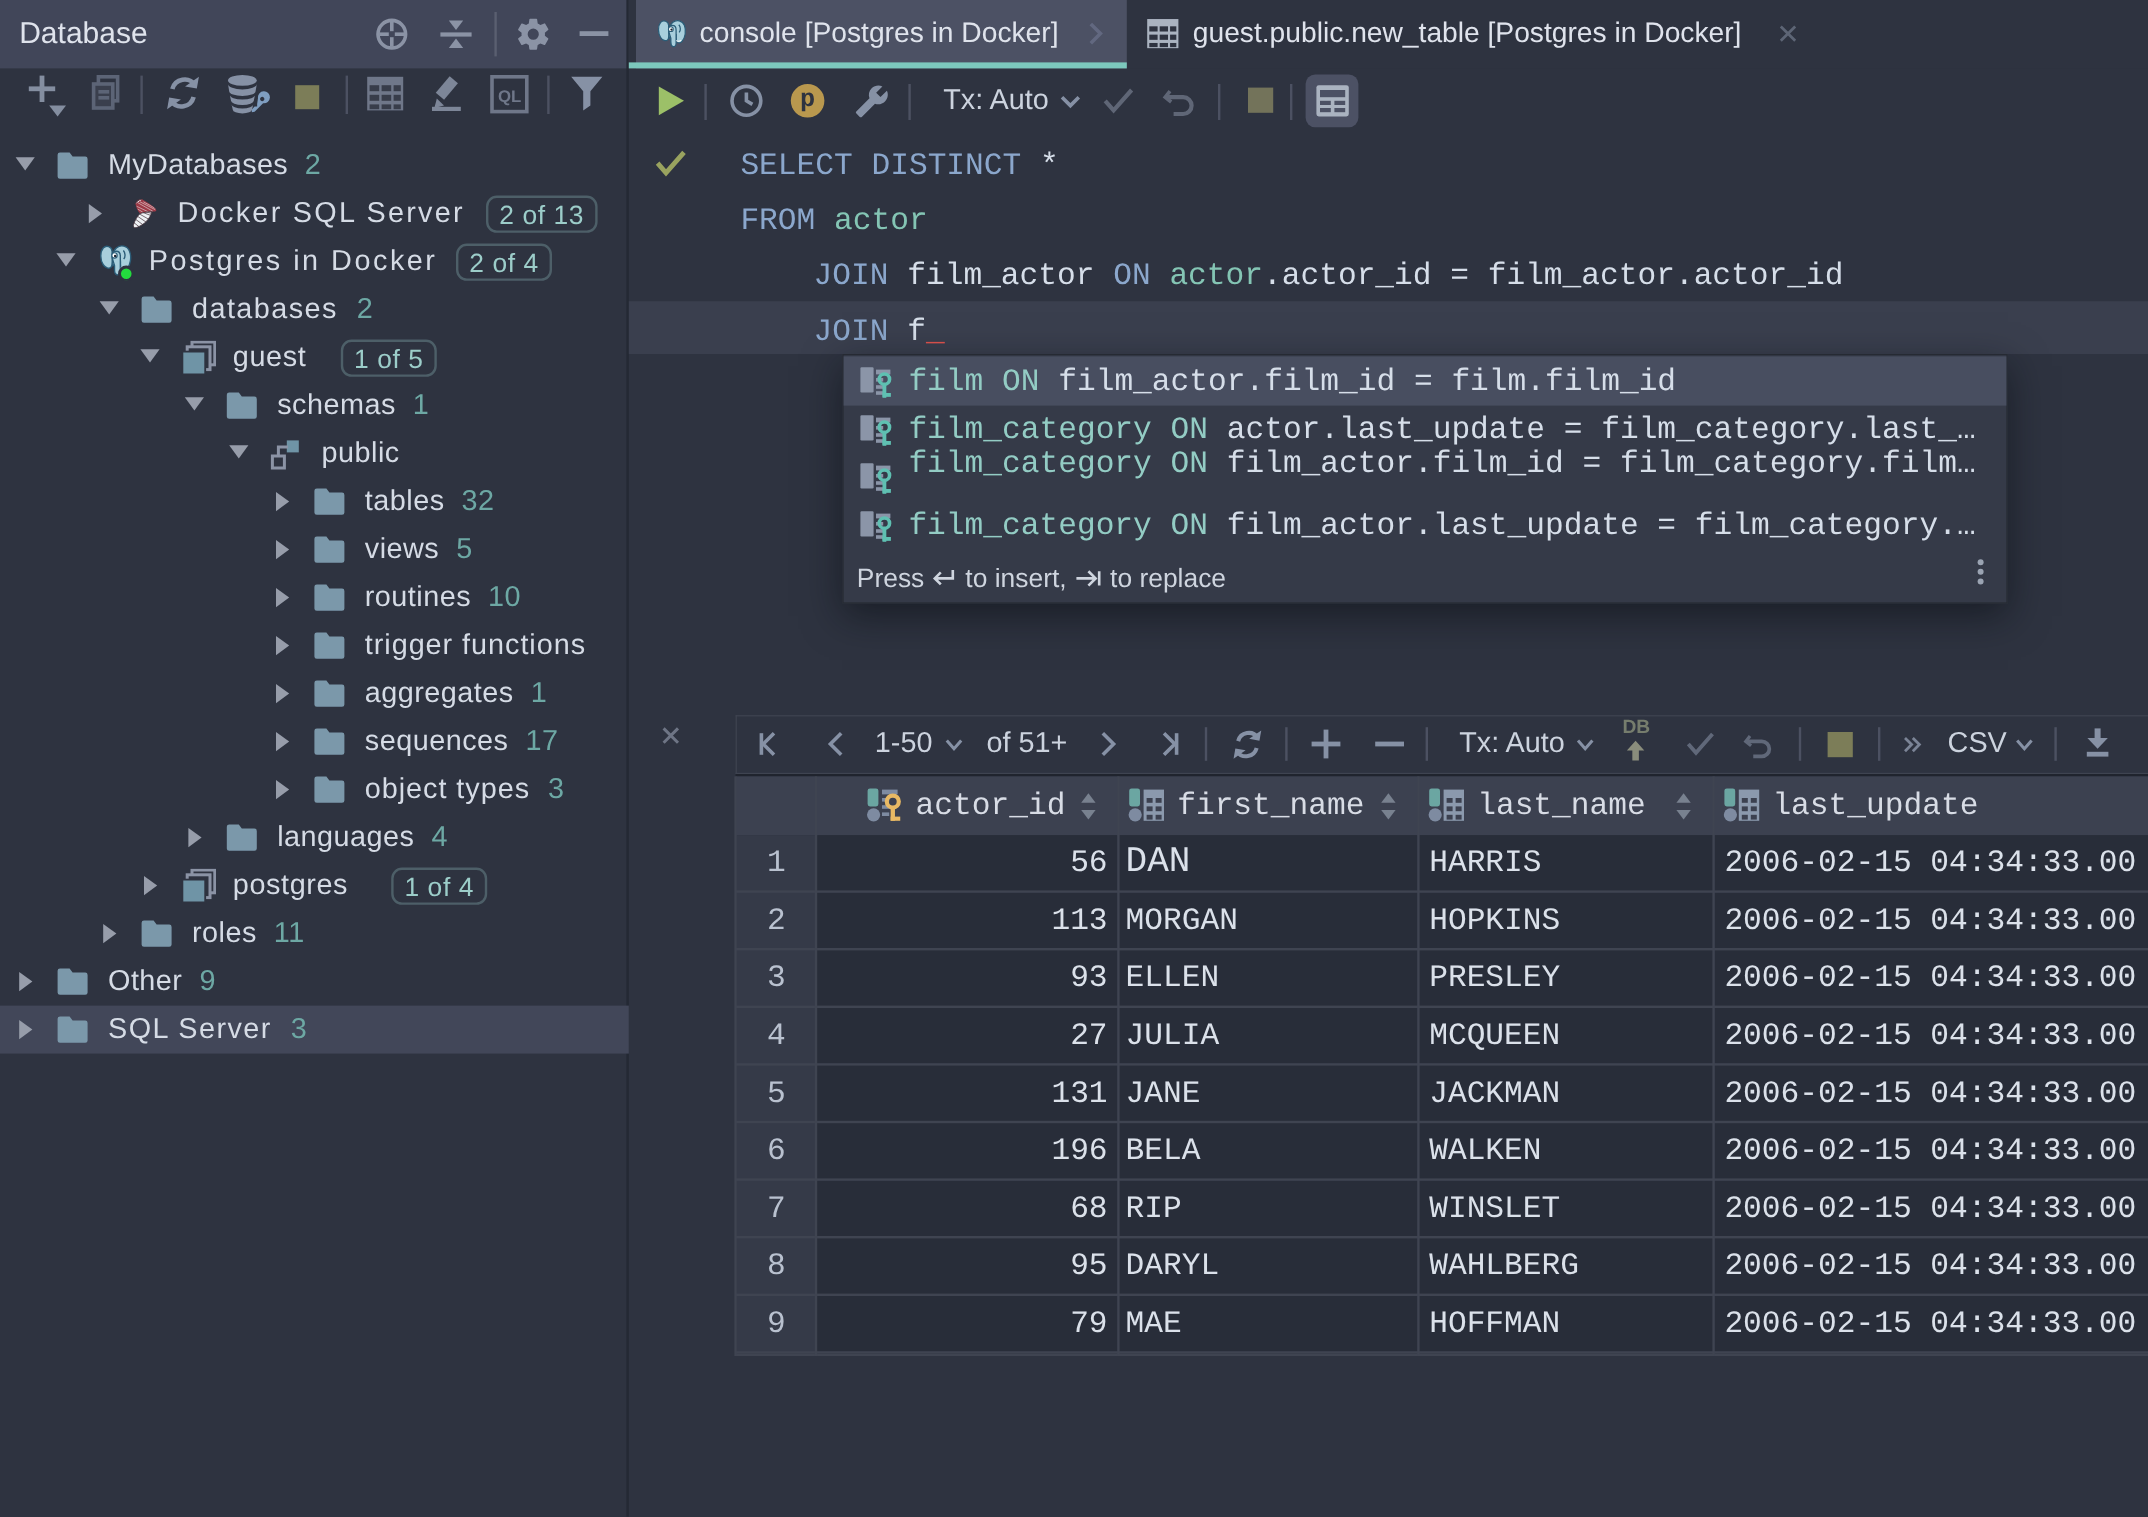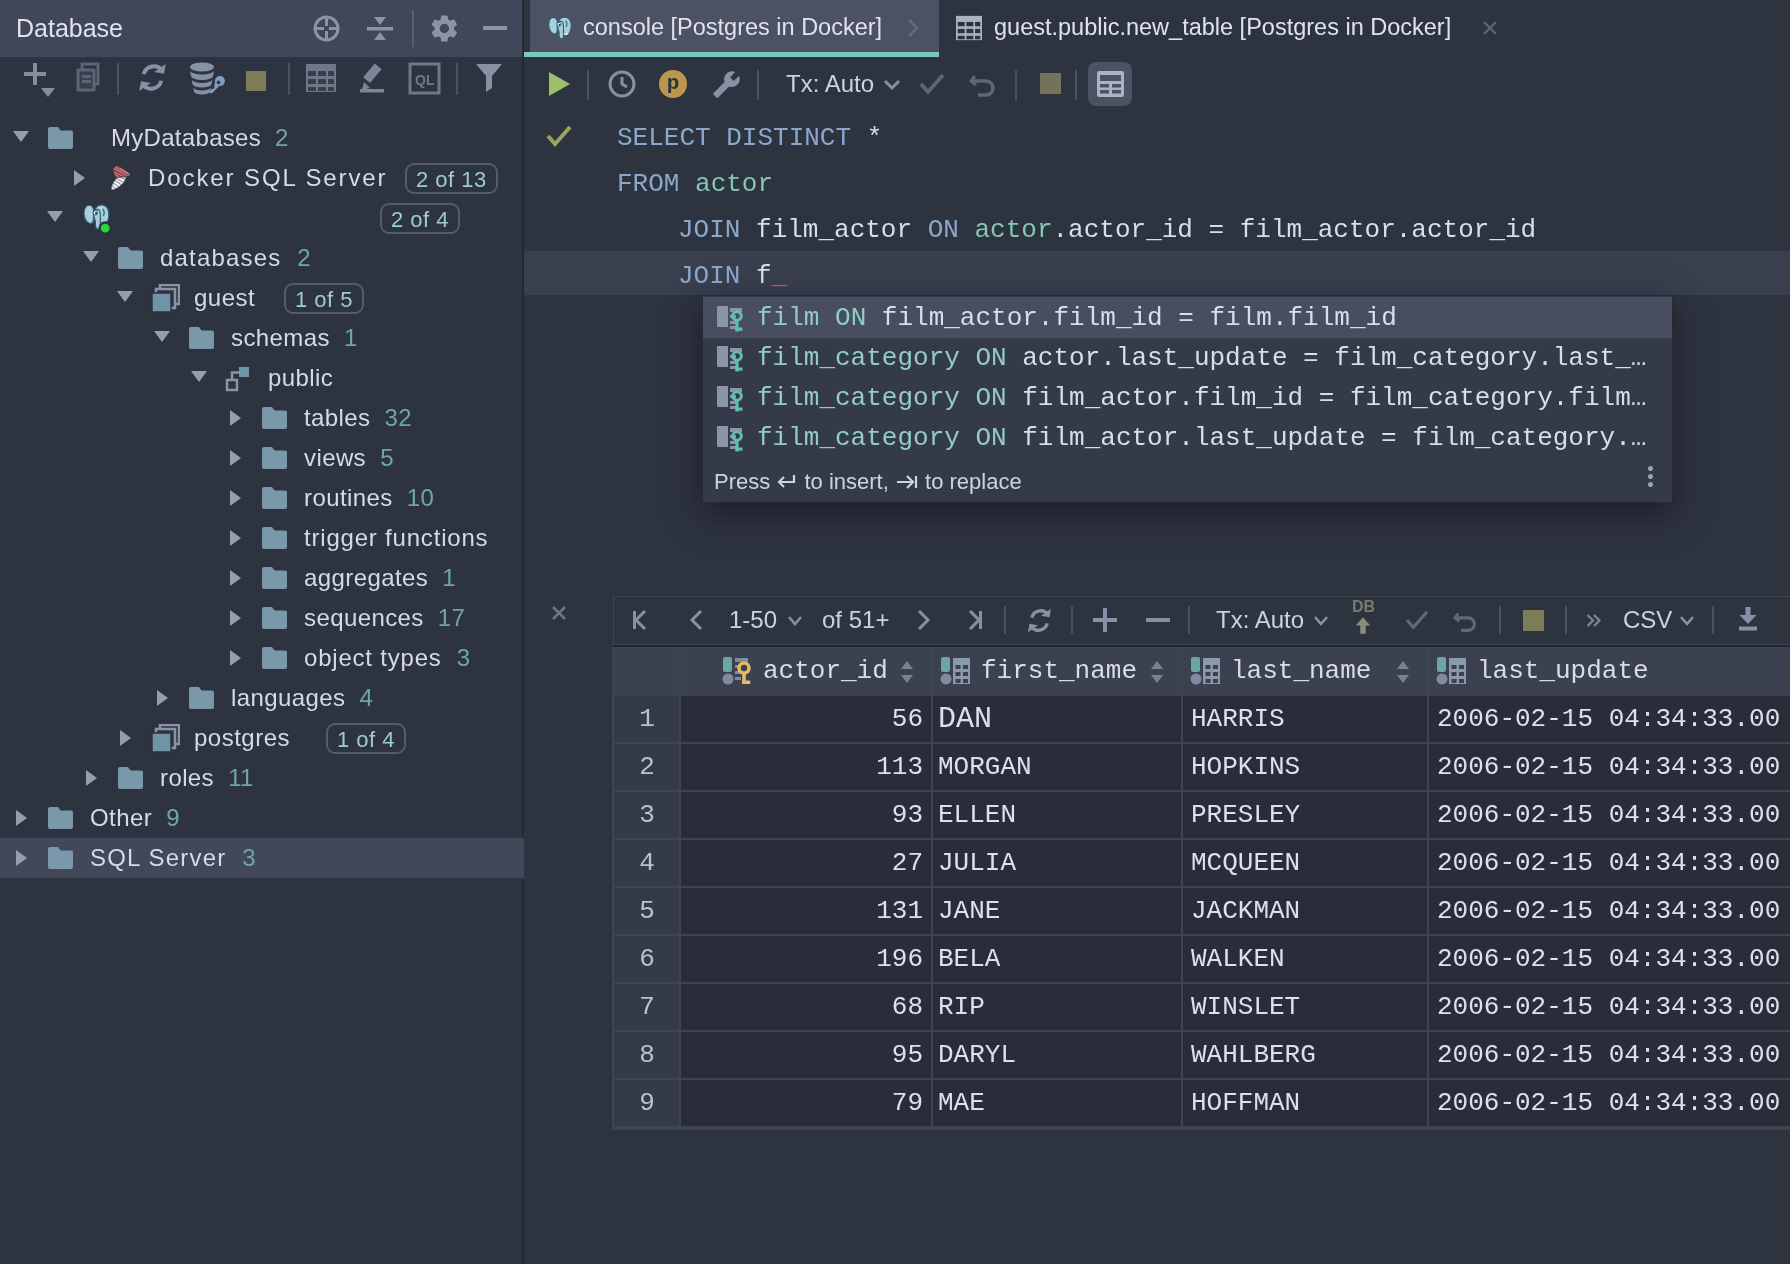--- a/index.html
+++ b/index.html
@@ -89,21 +89,21 @@
   </svg>
 <div class="abs" style="left:456px;top:63px;width:2px;height:32px;background:#4c5162;"></div>
 <svg class="abs" style="left:474px;top:62px" width="30" height="32" viewBox="0 0 30 32">
     <path d="M2 2 L28 2 L18 14 L18 26 L12 30 L12 14 Z" fill="#8691a5"></path>
   </svg>
 <div class="row" style="top:118px;">
 <div class="arrow ar-d" style="left:13px;"></div>
 <svg class="abs" style="left:47px;top:8px" width="27" height="24" viewBox="0 0 27 24">
       <path d="M1 3 a2 2 0 0 1 2-2 l8 0 2.5 3.5 10.5 0 a2 2 0 0 1 2 2 l0 14.5 a2 2 0 0 1 -2 2 l-21 0 a2 2 0 0 1 -2-2 Z" fill="#7b98aa"></path>
     </svg>
-<div class="lbl" style="left:90px;margin-left:21px;">MyDatabases  <span class="cnt">2</span></div>
+<div class="lbl" style="left:90px;">MyDatabases  <span class="cnt">2</span></div>
 </div>
 <div class="row" style="top:158px;margin-left:24px;">
 <div class="arrow ar-r" style="left:50px;"></div>
 <svg class="abs" style="left:81px;top:5px" width="29" height="30" viewBox="0 0 31 32">
       <defs>
         <clipPath id="msw">
           <path d="M8.5 7.5 L14.5 3.5 C20 6.5 24.5 9.5 26.5 12 C27.5 13.2 27 14.3 25.3 14.2 C21 14 15.5 14.8 12.5 16 C10.5 14 9 10.5 8.5 7.5 Z"></path>
         </clipPath>
         <clipPath id="mss">
           <path d="M12.5 16 C16 14.8 20 14.3 23 14.3 C21.5 20.5 16.5 26 9 28.5 C7 29 6 27.5 6.8 25.5 C8 22 10 18.5 12.5 16 Z"></path>
@@ -129,20 +129,21 @@
 <svg class="abs" style="left:81px;top:4px" width="31" height="32" viewBox="0 0 32 33">
       <path d="M13.5 20 C12.2 15 12.8 8 16.5 4.8 C20.5 1.5 26 3 27.8 7.5 C29.8 12.5 28.6 19.5 25.6 22.8 C24 24.6 21.8 24.8 20.8 23.2 C20.1 22.1 20 20.5 20 19 L20 16.5 Z" fill="#a8cfdc" stroke="#2b5d78" stroke-width="1.2"></path>
       <path d="M12.8 7.5 C12.5 3.8 8 1.8 5.2 4.8 C2.2 8.2 2.6 15.5 5.2 19.2 C7 21.9 10.3 23.1 11.9 21.4 C13 20.2 13 18 12.9 15.5 Z" fill="#a8cfdc" stroke="#2b5d78" stroke-width="1.2"></path>
       <path d="M12.9 12 C12.9 9 14.2 7.6 16.4 7.6 C18.6 7.6 19.9 9 19.9 12 L19.9 24.5 C19.9 27.3 18.3 28.3 16.9 27.8 C15.5 27.3 14.9 26 14.9 23.5 L14.9 20 C14.4 17.5 12.9 15 12.9 12 Z" fill="#a8cfdc" stroke="#2b5d78" stroke-width="1.2"></path>
       <circle cx="14.9" cy="11.2" r="2.3" fill="#ffffff" stroke="#2b5d78" stroke-width="1"></circle>
       <circle cx="15.5" cy="11.6" r="1.1" fill="#1c2733"></circle>
       <path d="M22.5 7 C24.3 9 24.4 12.5 22.8 14.3" fill="none" stroke="#2b5d78" stroke-width="1.2"></path>
       <path d="M20.2 21.5 C21.5 22.5 23.5 22.3 24.6 21.2 L24.9 22.3 C23.6 23.6 21.3 23.6 20.1 22.5 Z" fill="#ffffff"></path>
       <circle cx="25" cy="27" r="5.8" fill="#23da3e" stroke="#2e3340" stroke-width="2.5"></circle>
     </svg>
+<div class="lbl" style="left:124px;letter-spacing:2.1px;">Postgres in Docker</div>
 <div class="badge" style="left:380px;">2 of 4</div>
 </div>
 <div class="row" style="top:238px;">
 <div class="arrow ar-d" style="left:83px;"></div>
 <svg class="abs" style="left:117px;top:8px" width="27" height="24" viewBox="0 0 27 24">
       <path d="M1 3 a2 2 0 0 1 2-2 l8 0 2.5 3.5 10.5 0 a2 2 0 0 1 2 2 l0 14.5 a2 2 0 0 1 -2 2 l-21 0 a2 2 0 0 1 -2-2 Z" fill="#7b98aa"></path>
     </svg>
 <div class="lbl" style="left:160px;letter-spacing:1.2px;">databases  <span class="cnt">2</span></div>
 </div>
 <div class="row" style="top:278px;">
@@ -364,21 +365,21 @@
 <svg class="abs" style="left:716px;top:384px" width="28" height="29" viewBox="0 0 28 29">
     <rect x="1" y="2" width="11" height="21" rx="1" fill="#8b95a8"></rect>
     <rect x="14" y="4" width="12" height="4" fill="#8b95a8"></rect>
     <rect x="14" y="11" width="6" height="3" fill="#8b95a8"></rect>
     <rect x="14" y="17" width="6" height="3" fill="#8b95a8"></rect>
     <rect x="14" y="22" width="6" height="3" fill="#8b95a8"></rect>
     <circle cx="21" cy="12" r="4.3" fill="none" stroke="#5fc0b2" stroke-width="3"></circle>
     <rect x="19.4" y="15.5" width="3.2" height="12" fill="#5fc0b2"></rect>
     <rect x="19.4" y="23.5" width="7" height="3.2" fill="#5fc0b2"></rect>
   </svg>
-<div class="abs mono" style="left:757px;top:378px;height:40px;line-height:40px;font-size:26px;white-space:pre;"><span style="color:#93ccc4">film_category</span><span style="color:#93ccc4"> ON </span><span style="color:#d6dee9">film_actor.film_id = film_category.film…</span></div>
+<div class="abs mono" style="left:757px;top:366px;height:40px;line-height:40px;font-size:26px;white-space:pre;"><span style="color:#93ccc4">film_category</span><span style="color:#93ccc4"> ON </span><span style="color:#d6dee9">film_actor.film_id = film_category.film…</span></div>
 <svg class="abs" style="left:716px;top:424px" width="28" height="29" viewBox="0 0 28 29">
     <rect x="1" y="2" width="11" height="21" rx="1" fill="#8b95a8"></rect>
     <rect x="14" y="4" width="12" height="4" fill="#8b95a8"></rect>
     <rect x="14" y="11" width="6" height="3" fill="#8b95a8"></rect>
     <rect x="14" y="17" width="6" height="3" fill="#8b95a8"></rect>
     <rect x="14" y="22" width="6" height="3" fill="#8b95a8"></rect>
     <circle cx="21" cy="12" r="4.3" fill="none" stroke="#5fc0b2" stroke-width="3"></circle>
     <rect x="19.4" y="15.5" width="3.2" height="12" fill="#5fc0b2"></rect>
     <rect x="19.4" y="23.5" width="7" height="3.2" fill="#5fc0b2"></rect>
   </svg>

